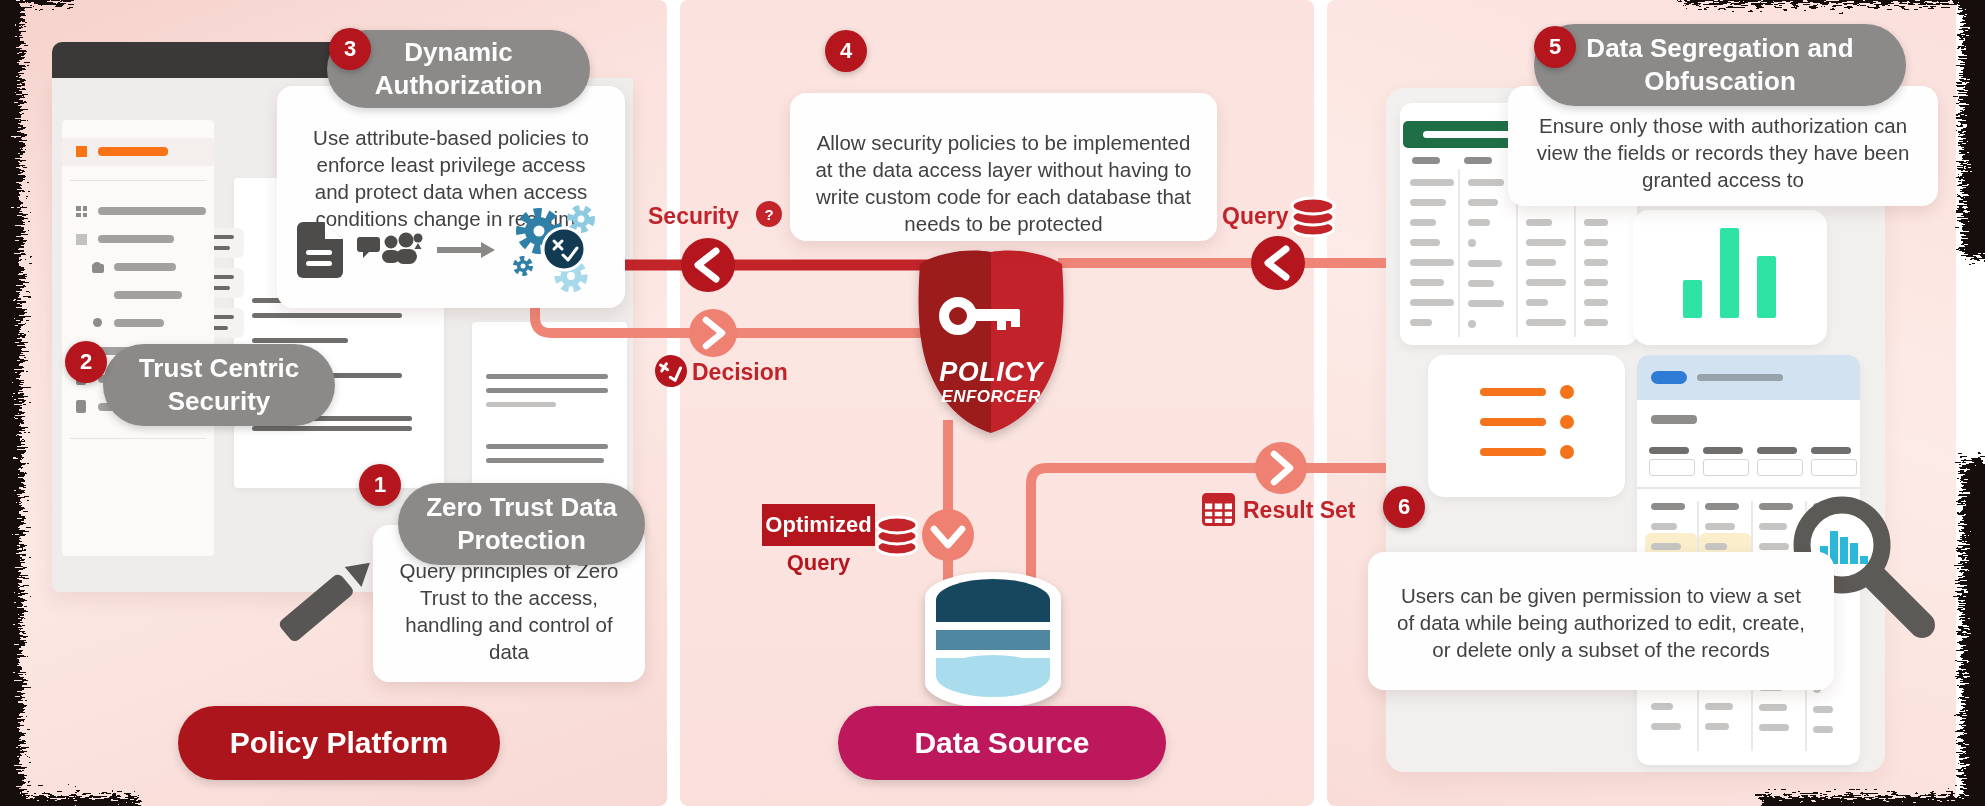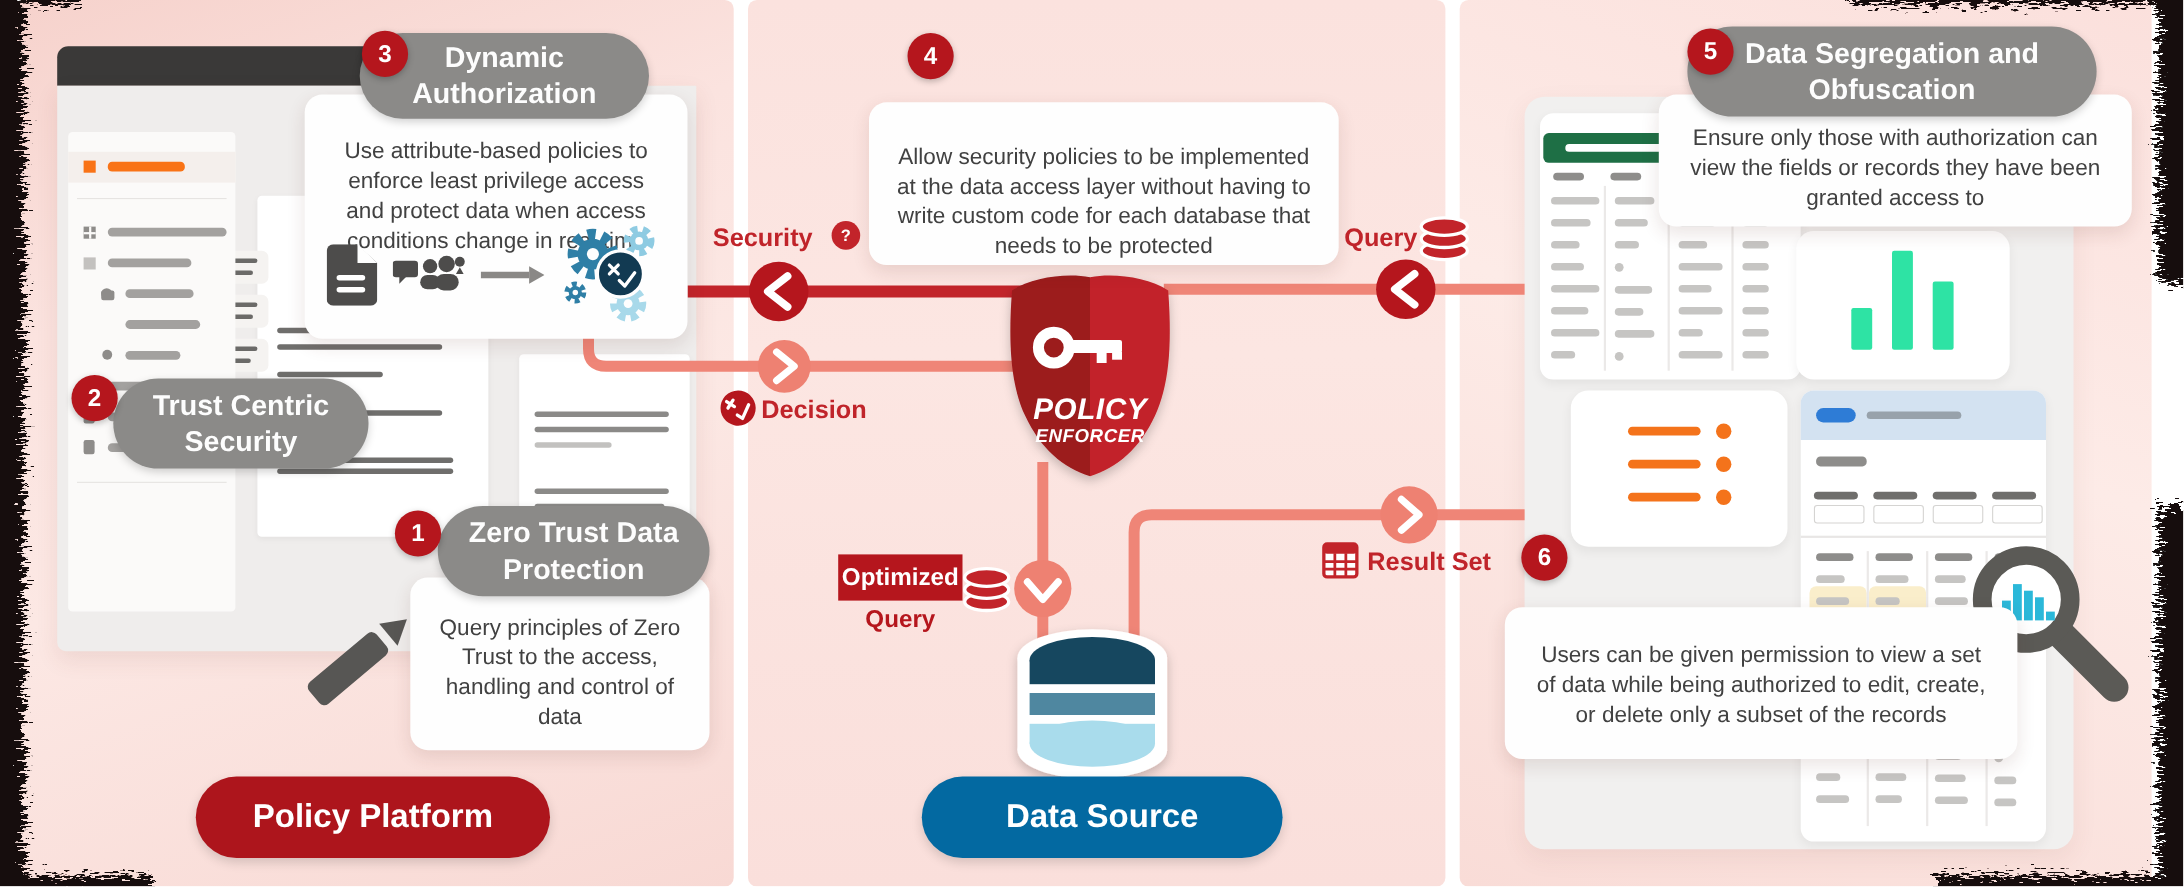--- a/index.html
+++ b/index.html
@@ -63,21 +63,21 @@
   .qmark{position:absolute;width:26px;height:26px;border-radius:50%;background:#c2242a;color:#fff;font-weight:bold;
     font-size:15px;display:flex;align-items:center;justify-content:center;}
   #opt-box{position:absolute;left:762px;top:504px;width:113px;height:42px;background:#b5161d;color:#fff;
     font-weight:bold;font-size:22px;display:flex;align-items:center;justify-content:center;}
   #opt-query{position:absolute;left:762px;top:550px;width:113px;text-align:center;color:#b5161d;font-weight:bold;font-size:22px;}
 
   
   .bottom-pill{position:absolute;border-radius:38px;color:#fff;font-weight:bold;font-size:30px;
     display:flex;align-items:center;justify-content:center;box-shadow:0 4px 10px rgba(0,0,0,.15);}
   .red{background:#ad151c;}
-  .navy{background:#0369a1;}
+  .navy{background:#be185d;}
 
   svg.layer{position:absolute;left:0;top:0;pointer-events:none;}
 </style>
 </head>
 <body>
 
 <div id="stage">
 
   <div class="panel" id="panel-left"></div>
   <div class="panel" id="panel-center"></div>
@@ -501,21 +501,21 @@
     <div class="callout-body">Users can be given permission to view a set
 of data while being authorized to edit, create,
 or delete only a subset of the records</div>
   </div>
   <div class="callout-card" style="left:1508px;top:86px;width:430px;height:120px;padding-top:26px;box-sizing:border-box;">
     <div class="callout-body">Ensure only those with authorization can
 view the fields or records they have been
 granted access to</div>
   </div>
 
-  <div class="callout-pill" style="left:398px;top:460px;width:247px;height:82px;">
+  <div class="callout-pill" style="left:398px;top:483px;width:247px;height:82px;">
       <span>Zero Trust Data
 Protection</span>
     </div>
   <div class="callout-pill" style="left:103px;top:344px;width:232px;height:82px;">
       <span>Trust Centric
 Security</span>
     </div>
   <div class="callout-pill" style="left:327px;top:30px;width:263px;height:78px;">
       <span>Dynamic
 Authorization</span>

